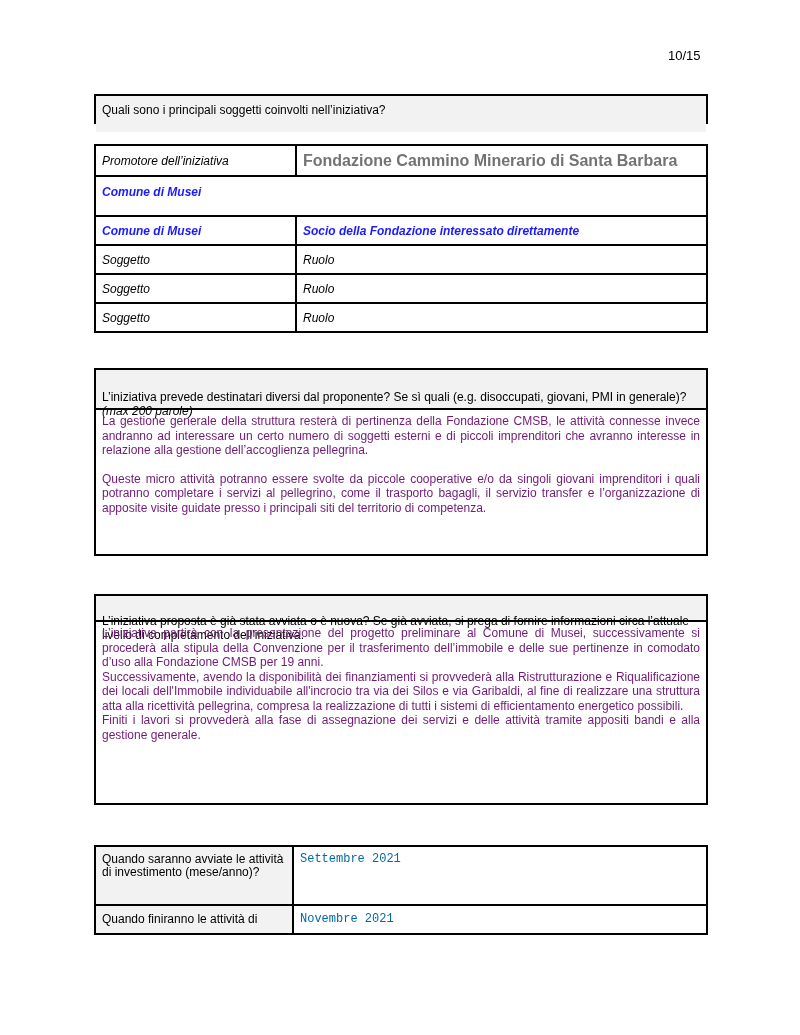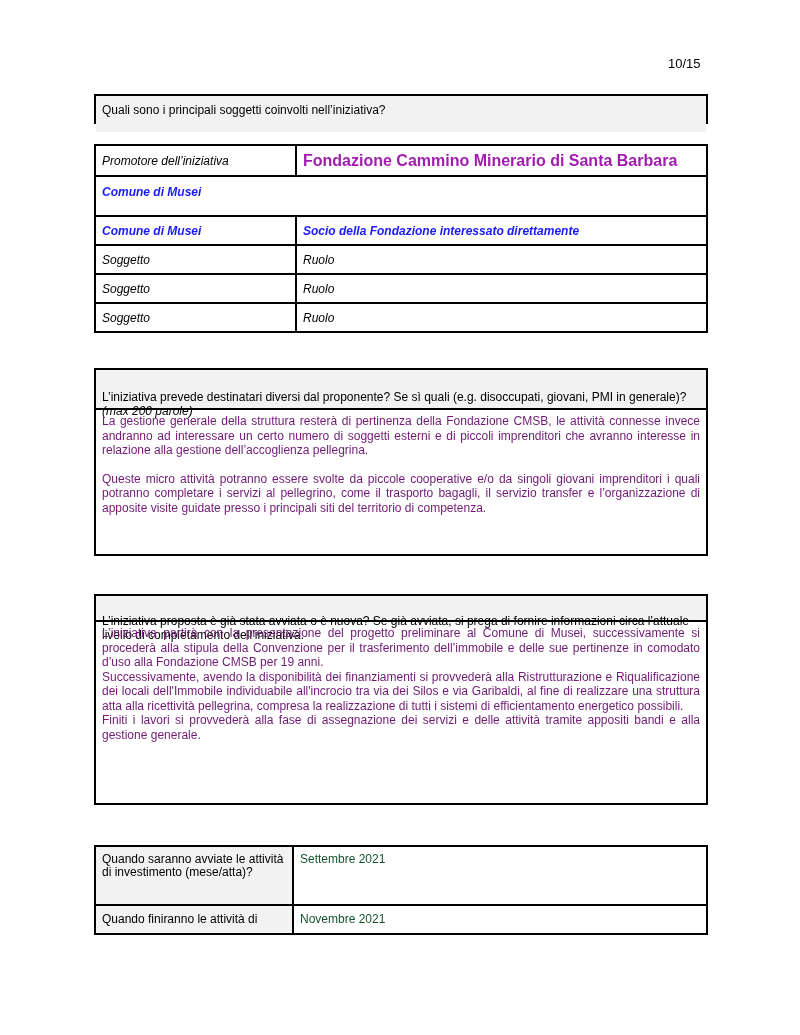--- a/index.html
+++ b/index.html
@@ -1,33 +1,33 @@
 <!DOCTYPE html>
 <html><head>
 <meta charset="utf-8">
 <style>
   html, body { margin: 0; padding: 0; background: #ffffff; }
   body { width: 800px; height: 1035px; position: relative; font-family: "Liberation Sans", sans-serif; color: #000; }
-  .page-num { position: absolute; top: 56px; left: 668px; font-size: 13px; }
+  .page-num { position: absolute; top: 48px; left: 668px; font-size: 13px; }
   .box { position: absolute; left: 94px; width: 614px; box-sizing: border-box; border: 2px solid #000; }
   .q-head { background: #f2f2f2; font-size: 12px; line-height: 14px; padding: 3px 6px 4px 6px; }
   .q1 { top: 94px; height: 30px; }
   .q1 .q-head { height: 36px; padding: 7px 6px 0 6px; box-sizing: border-box; }
   table.grid { position: absolute; left: 94px; width: 614px; border-collapse: collapse; }
   table.grid td { border: 2px solid #000; font-size: 12px; font-style: italic; padding: 0 6px; vertical-align: middle; }
   .blue { color: #1a1aff; }
   .bold { font-weight: bold; }
-  .big { font-size: 16px !important; font-style: normal !important; font-weight: bold; color: #a21caf; }
+  .big { font-size: 16px !important; font-style: normal !important; font-weight: bold; color: #737373; }
   .answer { color: #701a75; font-size: 12px; line-height: 14.5px; padding: 4px 6px; text-align: justify; border-top: 2px solid #000; }
   .answer p { margin: 0 0 14px 0; }
   .answer p.tight { margin: 0; }
   table.dates { position: absolute; left: 94px; top: 845px; width: 614px; border-collapse: collapse; }
   table.dates td { border: 2px solid #000; font-size: 12px; line-height: 13px; vertical-align: top; padding: 6px 6px; }
   table.dates td.lab { background: #f2f2f2; width: 184px; }
-  table.dates td.val { color: #14532d; }
+  table.dates td.val { color: #0369a1; font-family: Liberation Mono, monospace; }
 </style>
 </head>
 <body>
 
 <div class="page-num">10/15</div>
 
 <div class="box q1">
   <div class="q-head">Quali sono i principali soggetti coinvolti nell’iniziativa?</div>
 </div>
 
@@ -75,21 +75,21 @@
   <div class="answer">
     <p class="tight">L’iniziativa partirà con la presentazione del progetto preliminare al Comune di Musei, successivamente si procederà alla stipula della Convenzione per il trasferimento dell’immobile e delle sue pertinenze in comodato d’uso alla Fondazione CMSB per 19 anni.</p>
     <p class="tight">Successivamente, avendo la disponibilità dei finanziamenti si provvederà alla Ristrutturazione e Riqualificazione dei locali dell'Immobile individuabile all'incrocio tra via dei Silos e via Garibaldi, al fine di realizzare una struttura atta alla ricettività pellegrina, compresa la realizzazione di tutti i sistemi di efficientamento energetico possibili.</p>
     <p class="tight">Finiti i lavori si provvederà alla fase di assegnazione dei servizi e delle attività tramite appositi bandi e alla gestione generale.</p>
   </div>
 </div>
 
 <table class="dates">
   <tbody>
       <tr style="height:59px;">
-    <td class="lab">Quando saranno avviate le attività di investimento (mese/atta)?</td>
+    <td class="lab">Quando saranno avviate le attività di investimento (mese/anno)?</td>
     <td class="val">Settembre 2021</td>
   </tr>
   <tr style="height:29px;">
     <td class="lab" style="vertical-align:middle; padding-top:0; padding-bottom:0;">Quando finiranno le attività di</td>
     <td class="val" style="vertical-align:middle; padding-top:0; padding-bottom:0;">Novembre 2021</td>
   </tr>
 </tbody>
   </table>
 
 </body></html>

